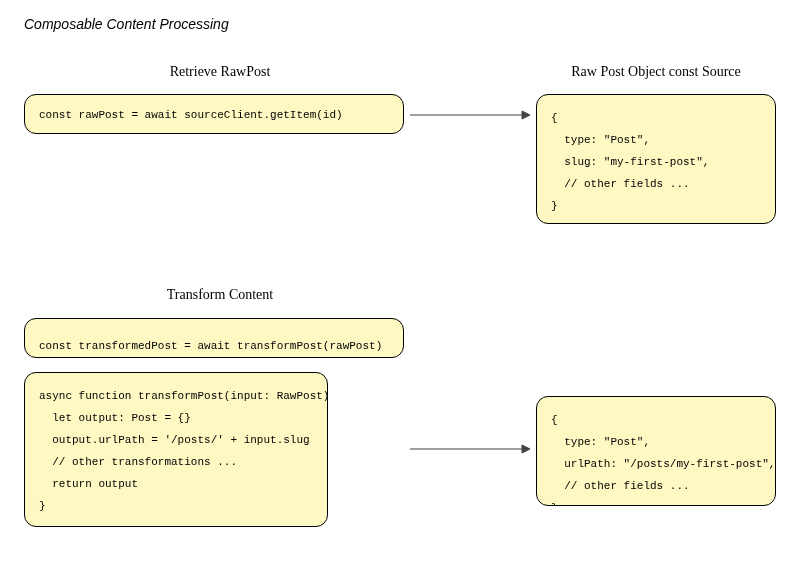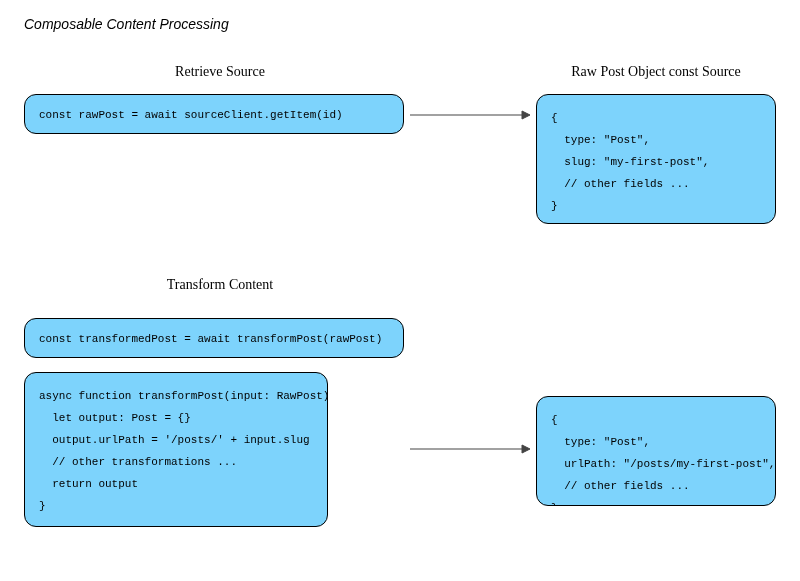--- a/index.html
+++ b/index.html
@@ -24,59 +24,59 @@
     font-family: "Comic Sans MS", "Segoe Script", cursive;
     font-size: 14px;
     color: #000;
     position: absolute;
     text-align: center;
   }
   .box {
     position: absolute;
     border: 1px solid #000;
     border-radius: 12px;
-    background: #7dd3fc;
+    background: #fef9c3;
     padding: 12px 14px;
     font-family: Menlo, Consolas, "Courier New", monospace;
     font-size: 11px;
     line-height: 2.0;
     color: #000;
     white-space: pre;
     overflow: hidden;
   }
   .arrow {
     position: absolute;
     stroke: #444;
     fill: #444;
   }
 </style>
 </head>
 <body>
 
 <div class="page-title">Composable Content Processing</div>
 
-<div class="hand-label" style="left:130px; top:64px; width:180px;">Retrieve Source</div>
+<div class="hand-label" style="left:130px; top:64px; width:180px;">Retrieve RawPost</div>
 <div class="hand-label" style="left:536px; top:64px; width:240px;">Raw Post Object const Source</div>
 
 <div class="box" style="left:24px; top:94px; width:380px; height:40px; padding-top:9px;">const rawPost = await sourceClient.getItem(id)</div>
 
 <div class="box" style="left:536px; top:94px; width:240px; height:130px;">{
   type: "Post",
   slug: "my-first-post",
   // other fields ...
 }</div>
 
 <svg class="arrow" style="left:408px; top:108px;" width="124" height="14">
   <line x1="2" y1="7" x2="114" y2="7" stroke-width="1.2"></line>
   <polygon points="114,3 122,7 114,11"></polygon>
 </svg>
 
-<div class="hand-label" style="left:130px; top:277px; width:180px;">Transform Content</div>
+<div class="hand-label" style="left:130px; top:287px; width:180px;">Transform Content</div>
 
-<div class="box" style="left:24px; top:318px; width:380px; height:40px; padding-top:9px;">const transformedPost = await transformPost(rawPost)</div>
+<div class="box" style="left:24px; top:318px; width:380px; height:40px; padding-top:16px;">const transformedPost = await transformPost(rawPost)</div>
 
 <div class="box" style="left:24px; top:372px; width:304px; height:155px;">async function transformPost(input: RawPost) {
   let output: Post = {}
   output.urlPath = '/posts/' + input.slug
   // other transformations ...
   return output
 }</div>
 
 <div class="box" style="left:536px; top:396px; width:240px; height:110px;">{
   type: "Post",

